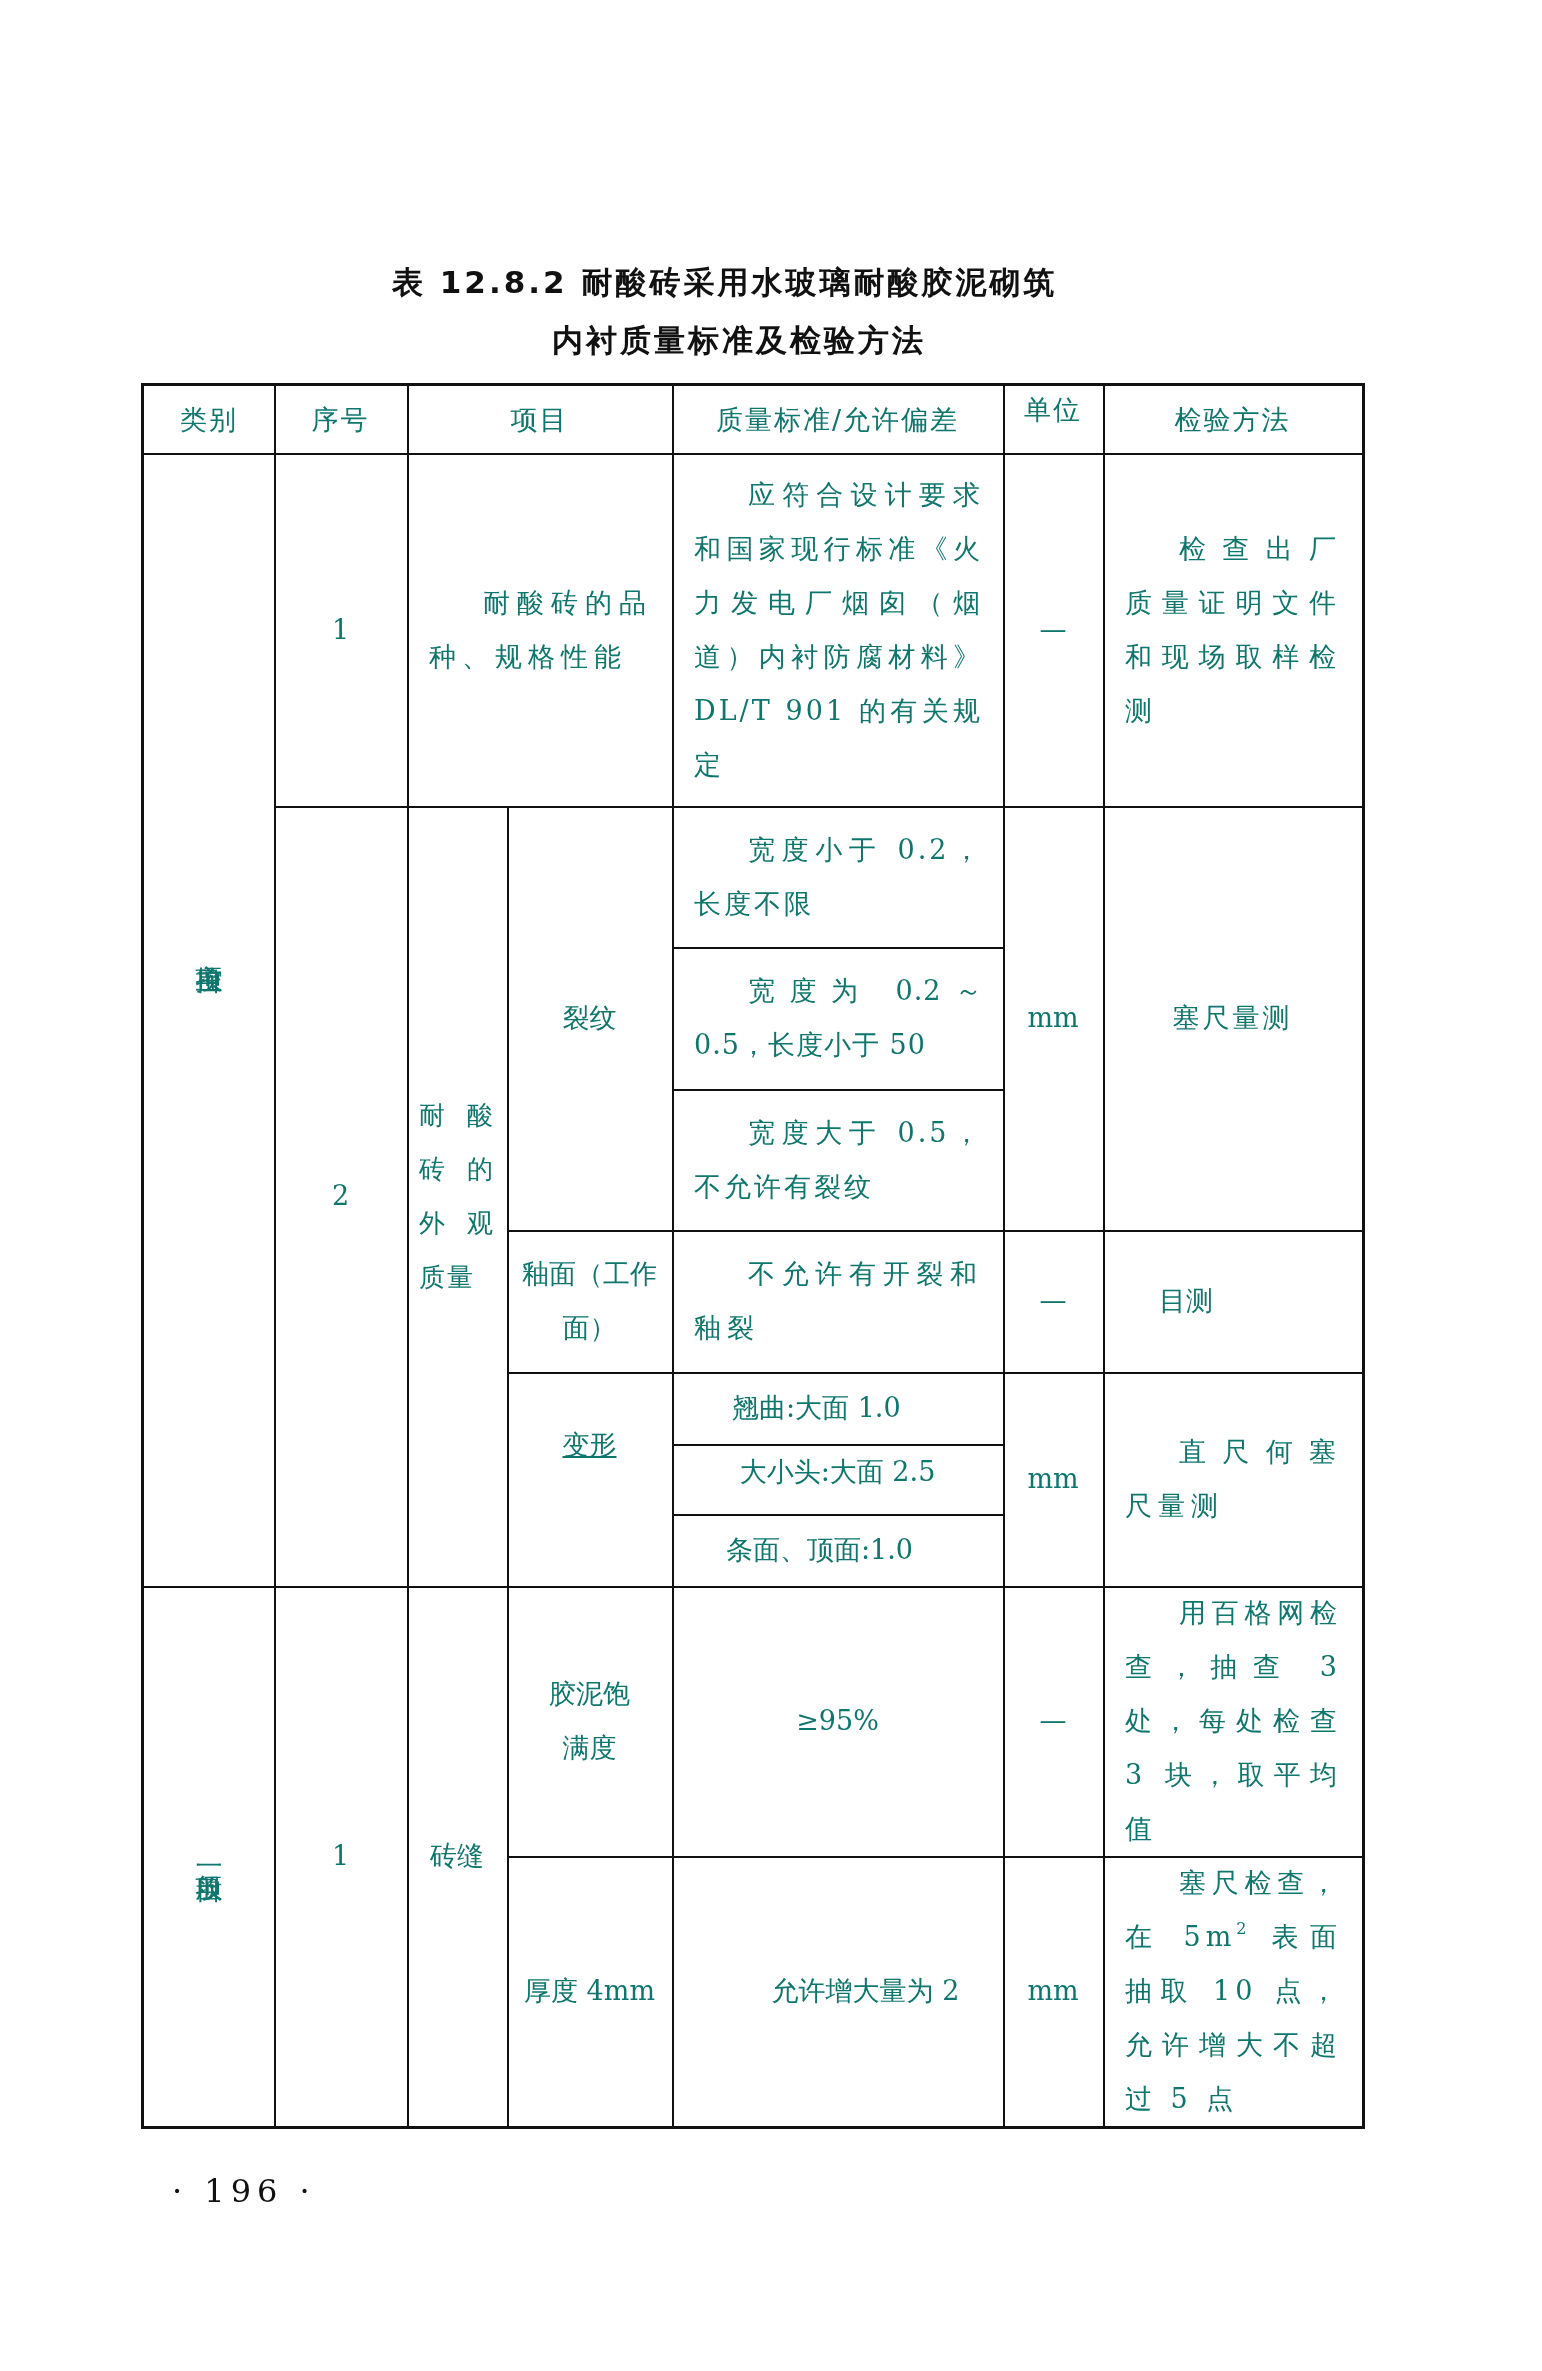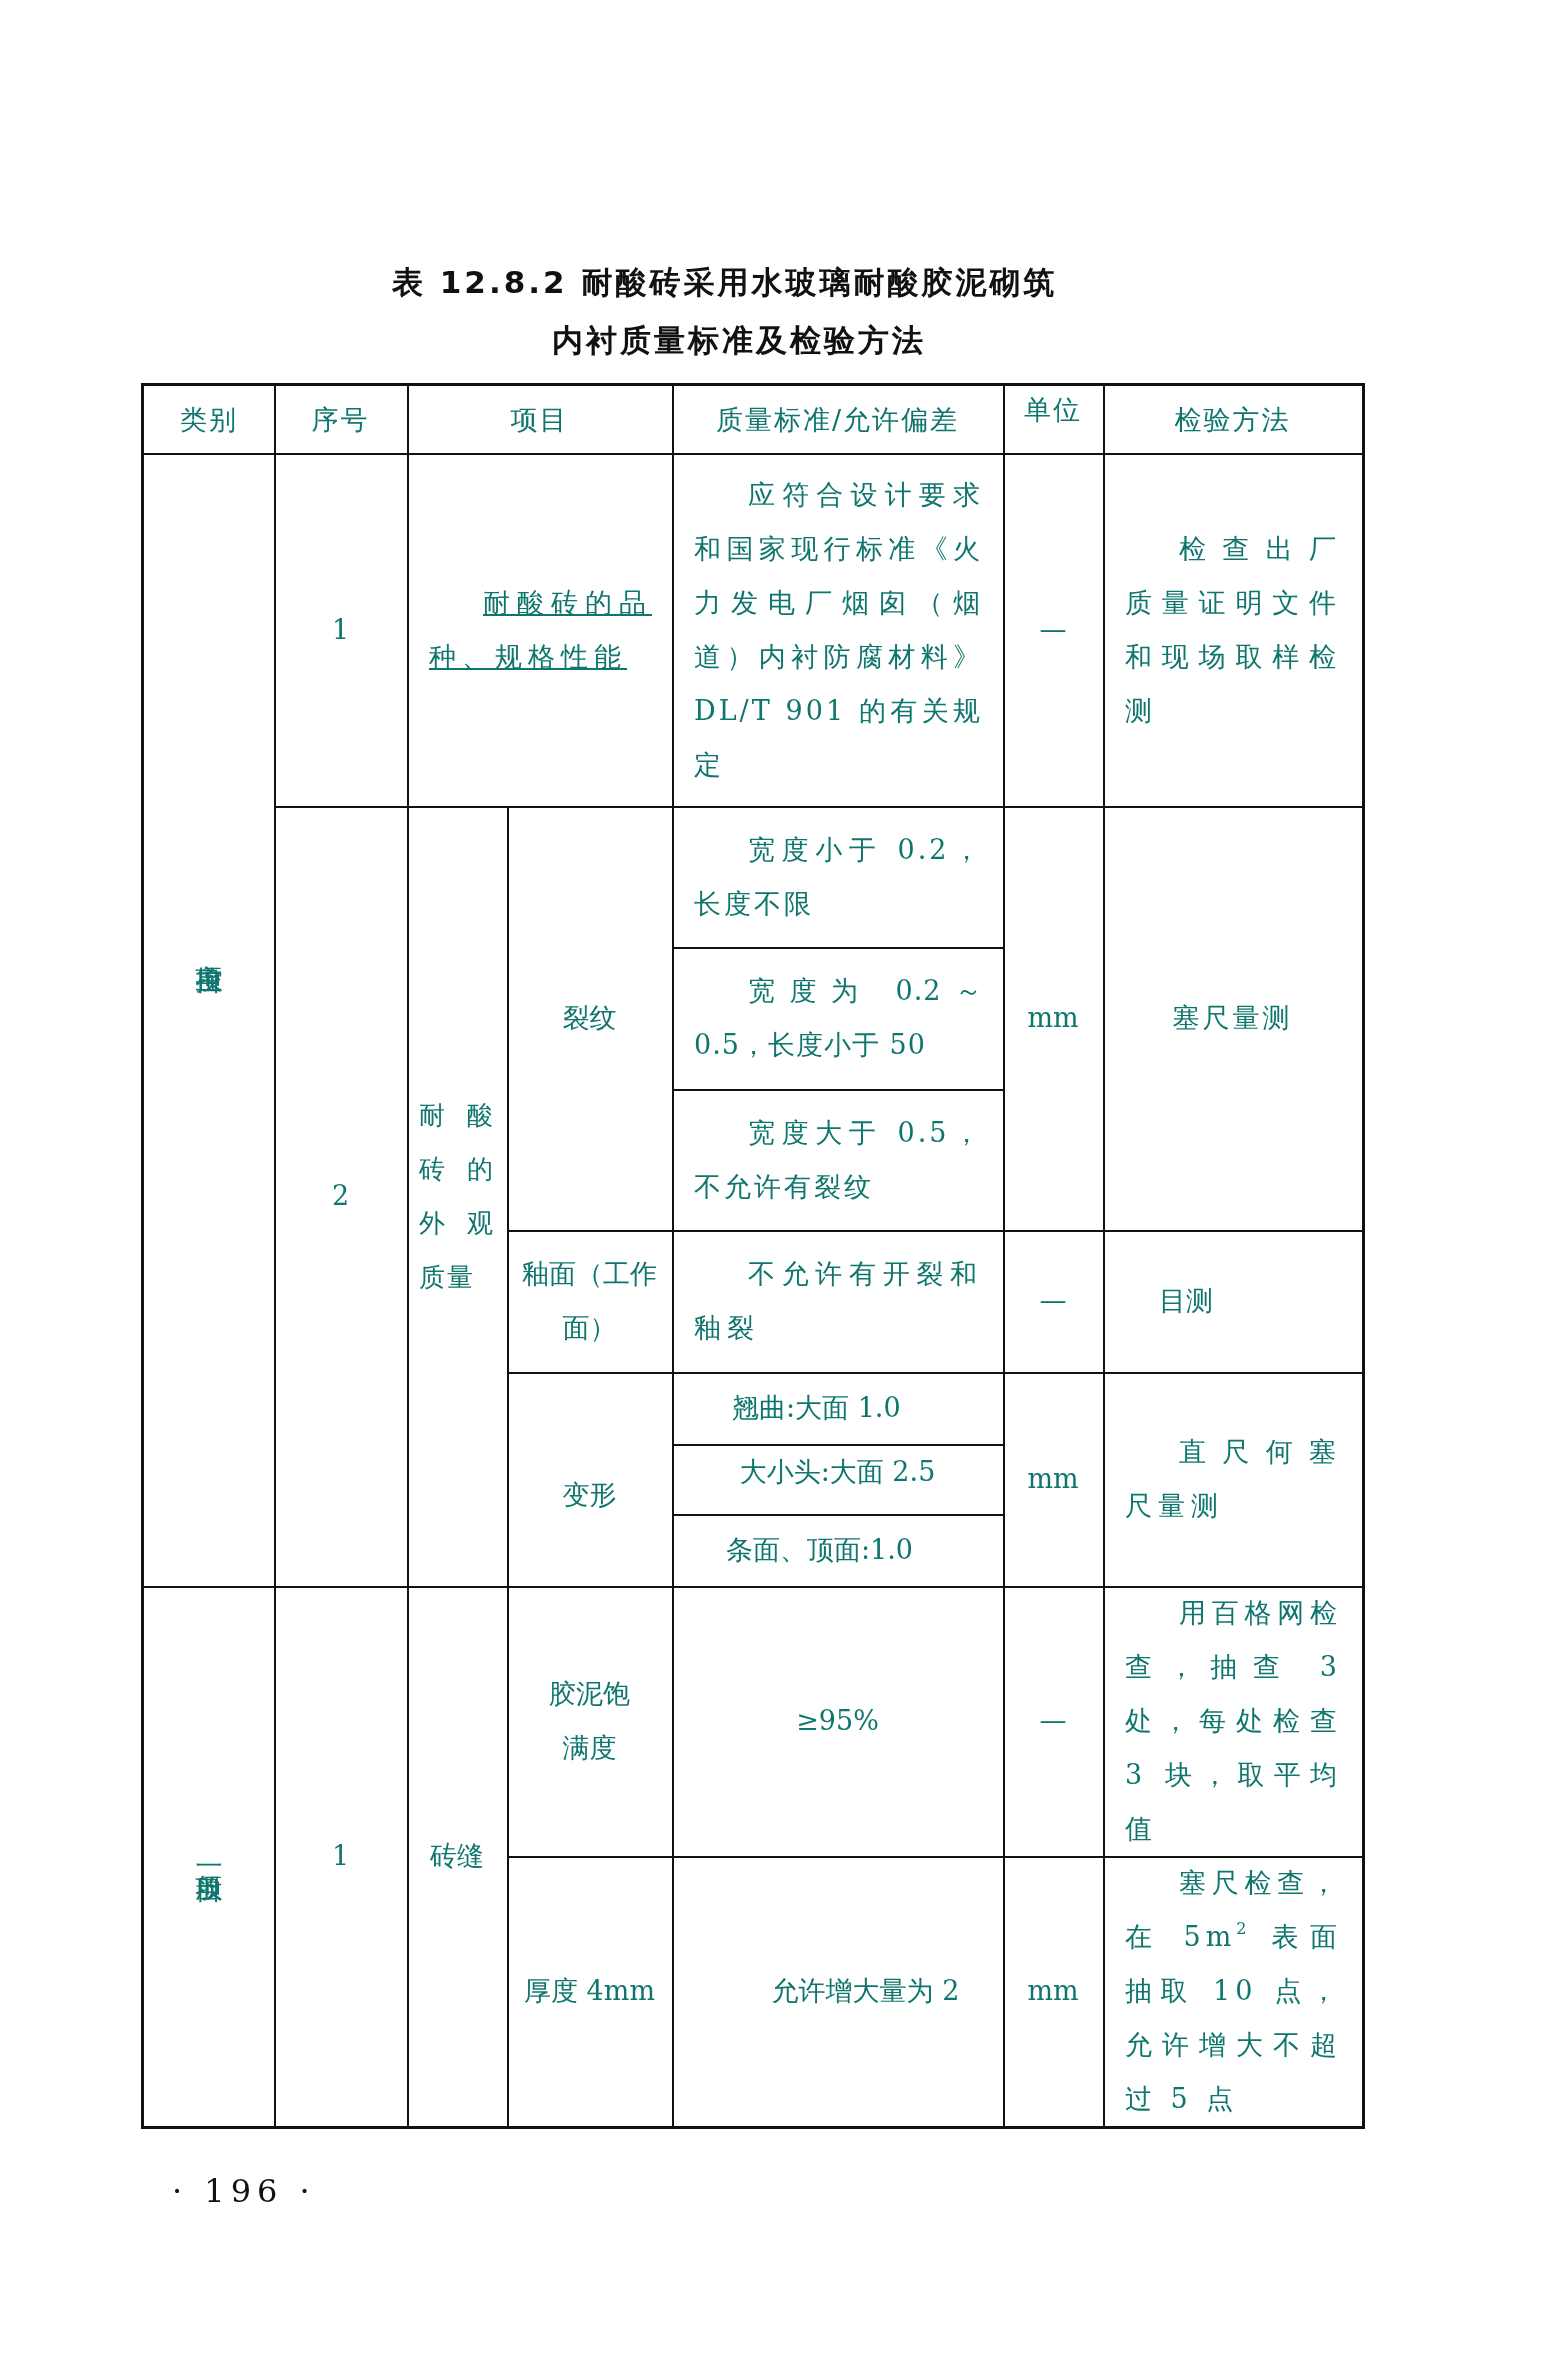--- a/index.html
+++ b/index.html
@@ -70,21 +70,21 @@
     </div>
 
   <div class="cell" style="left:0; top:67px; width:130px; height:1133px; align-items:flex-start; padding-top:490px;">
     <span class="vert">主控项目</span>
   </div>
 
   <div class="cell" style="left:130px; top:67px; width:133px; height:353px;">
       <span>1</span>
     </div>
   <div class="cell" style="left:263px; top:67px; width:265px; height:353px;">
-    <span class="para indent-wrap" style="text-indent:54px; letter-spacing:6px;text-decoration:underline;">耐酸砖的品种、规格性能</span>
+    <span class="para indent-wrap" style="text-indent:54px; letter-spacing:6px;">耐酸砖的品种、规格性能</span>
   </div>
   <div class="cell" style="left:528px; top:67px; width:331px; height:353px;">
     <span class="para" style="text-indent:54px;">应符合设计要求和国家现行标准《火力发电厂烟囱（烟道）内衬防腐材料》DL/T 901 的有关规定</span>
   </div>
   <div class="cell" style="left:859px; top:67px; width:100px; height:353px;">
       <span>—</span>
     </div>
   <div class="cell" style="left:959px; top:67px; width:259px; height:353px;">
     <span class="para" style="text-indent:54px; letter-spacing:6px;">检查出厂质量证明文件和现场取样检测</span>
   </div>
@@ -121,21 +121,21 @@
   <div class="cell" style="left:363px; top:844px; width:165px; height:142px;">
       <span class="center" style="padding:0 8px;">釉面（工作面）</span>
     </div>
   <div class="cell" style="left:859px; top:844px; width:100px; height:142px;">
       <span>—</span>
     </div>
   <div class="cell" style="left:959px; top:844px; width:259px; height:142px; justify-content:flex-start; padding-left:56px;">
       <span>目测</span>
     </div>
 
-  <div class="cell" style="left:363px; top:996px; width:165px; height:226px;">
+  <div class="cell" style="left:363px; top:946px; width:165px; height:226px;text-decoration:underline;">
       <span>变形</span>
     </div>
   <div class="cell" style="left:528px; top:986px; width:331px; height:72px; justify-content:flex-start; padding-left:60px;">
       <span>翘曲:大面 1.0</span>
     </div>
   <div class="cell" style="left:528px; top:1058px; width:331px; height:56px; justify-content:center; ">
       <span>大小头:大面 2.5</span>
     </div>
   <div class="cell" style="left:528px; top:1128px; width:331px; height:72px; justify-content:flex-start; padding-left:54px;">
       <span>条面、顶面:1.0</span>

